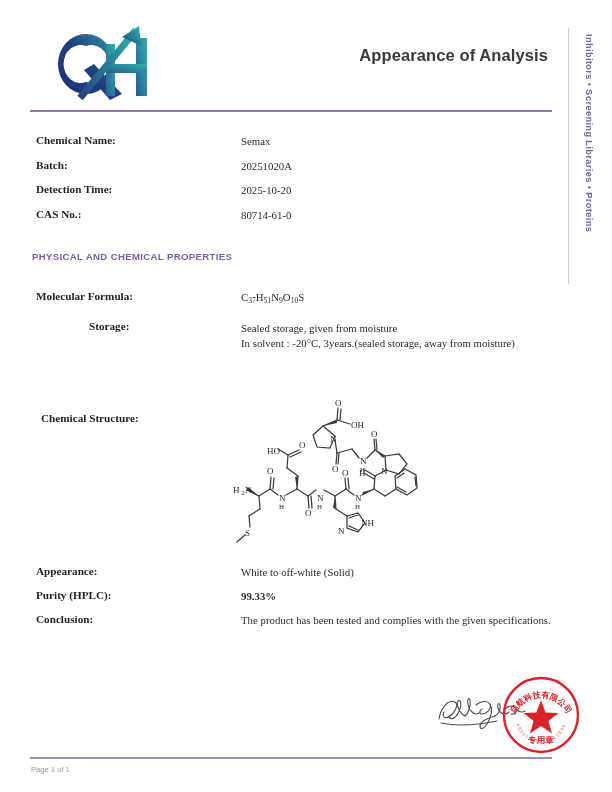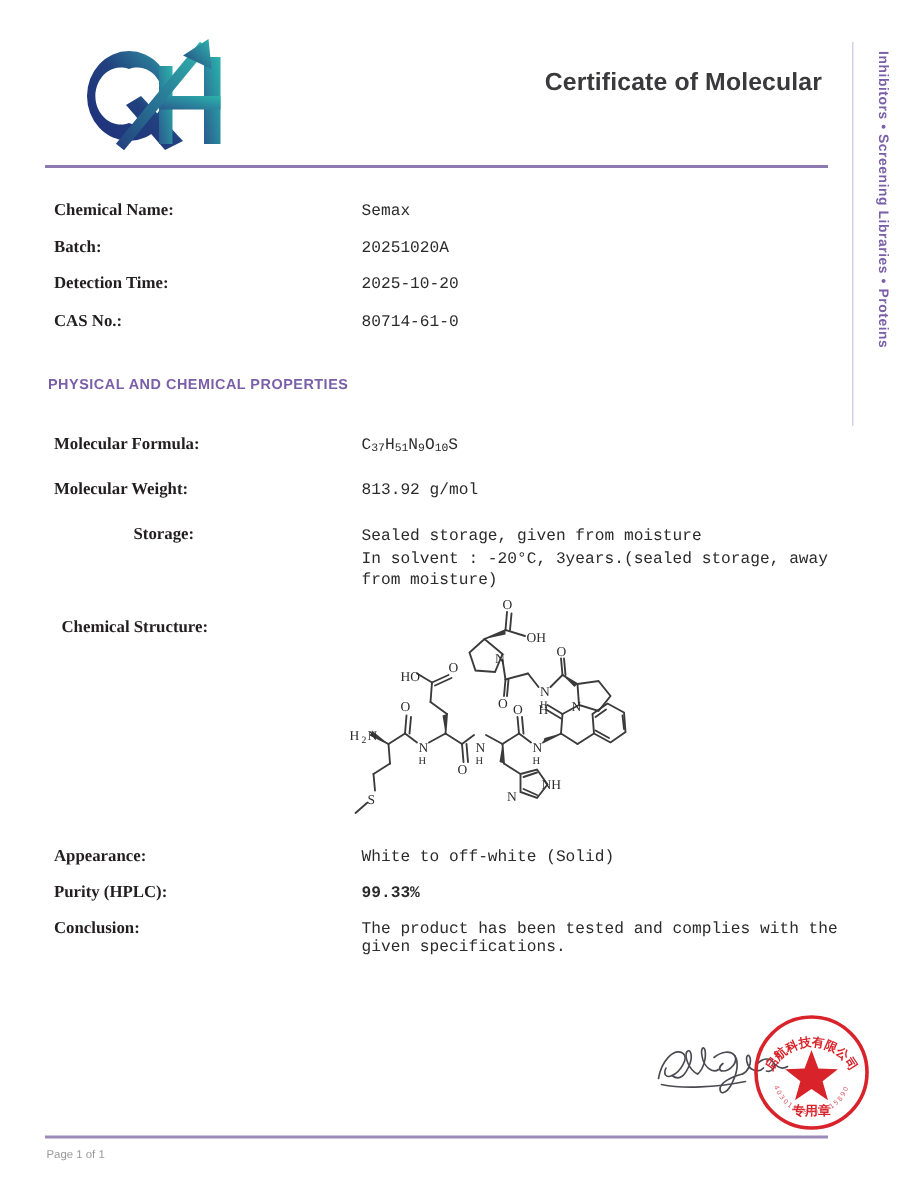--- a/index.html
+++ b/index.html
@@ -127,21 +127,21 @@
     font-family: "Liberation Serif", serif;
     font-weight: bold;
     font-size: 11.2px;
     color: #231f20;
     white-space: nowrap;
   }
   .val {
     position: absolute;
     left: 205px;
     top: 1px;
-    font-family: Liberation Mono, monospace;
+    font-family: Liberation Serif, serif;
     font-size: 10.8px;
     color: #2b2b2b;
     white-space: nowrap;
   }
   .val.bold { font-weight: bold; }
   .val.two-line { white-space: normal; line-height: 14.5px; width: 330px; }
   .val.wide { white-space: normal; width: 330px; }
 
   .row-storage { height: 36px !important; }
   .row-storage .lbl { left: 6px; margin-left: 47px; }
@@ -242,21 +242,21 @@
 
         <rect x="92" y="14" width="11" height="58" fill="url(#gh)"></rect>
 
         <rect x="62" y="40" width="41" height="9" fill="url(#gh)"></rect>
 
         <path d="M36 74 L92 6" stroke="url(#ga)" stroke-width="7" fill="none"></path>
         <path d="M95 2 L97 22 L78 13 Z" fill="url(#ga)"></path>
       </svg>
     </div>
 
-    <div class="doc-title">Certificate of Molecular</div>
+    <div class="doc-title">Appearance of Analysis</div>
   </div>
 
   <div class="rule-top"></div>
 
   <div class="sidebar">
     <div class="sidebar-line"></div>
     <div class="sidebar-text">Inhibitors  •  Screening Libraries  •  Proteins</div>
   </div>
 
   <div class="fields-a">
@@ -277,24 +277,20 @@
       <span class="val">80714-61-0</span>
     </div>
   </div>
 
   <div class="section-head">PHYSICAL AND CHEMICAL PROPERTIES</div>
 
   <div class="fields-b">
     <div class="row">
       <span class="lbl">Molecular Formula:</span>
       <span class="val" id="mf">C<sub>37</sub>H<sub>51</sub>N<sub>9</sub>O<sub>10</sub>S</span>
-    </div>
-    <div class="row">
-      <span class="lbl">Molecular Weight:</span>
-      <span class="val">813.92 g/mol</span>
     </div>
     <div class="row row-storage">
       <span class="lbl">Storage:</span>
       <span class="val two-line"><span>Sealed storage, given from moisture</span><br><span>In solvent : -20°C, 3years.(sealed storage, away from moisture)</span></span>
     </div>
   </div>
 
   <div class="struct-label">Chemical Structure:</div>
 
   <div class="structure">

